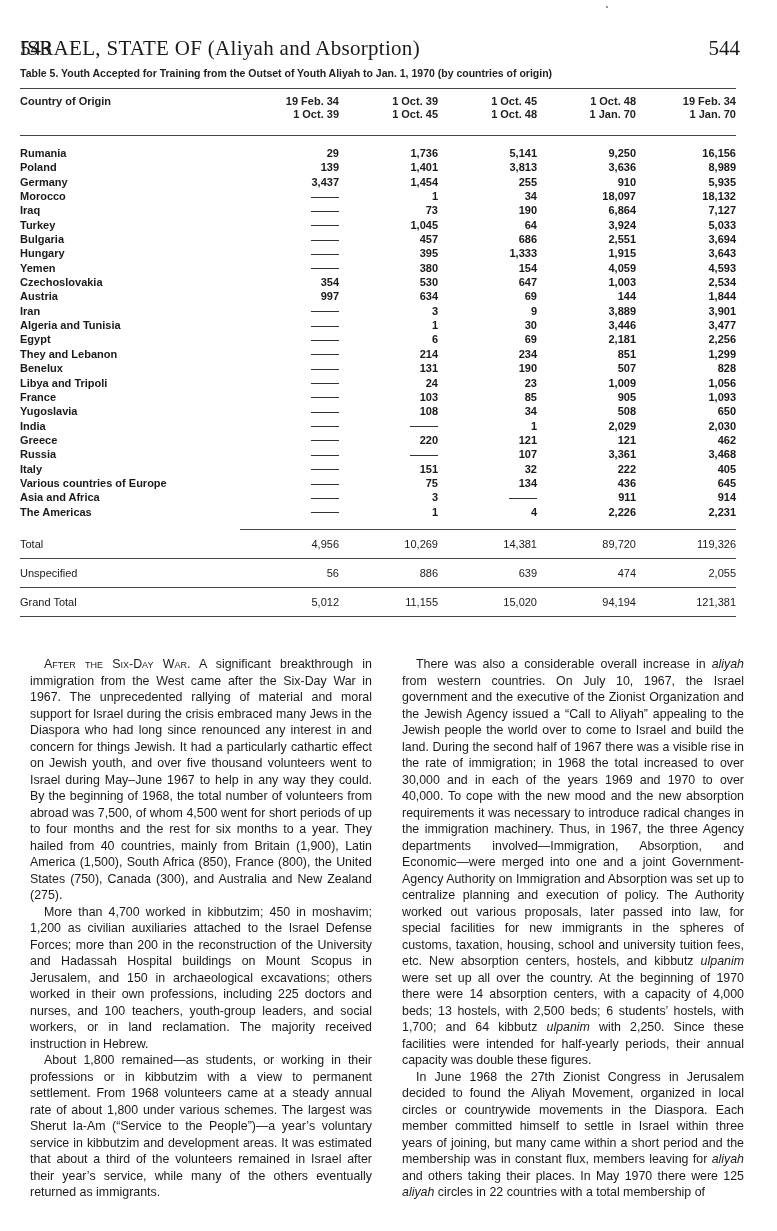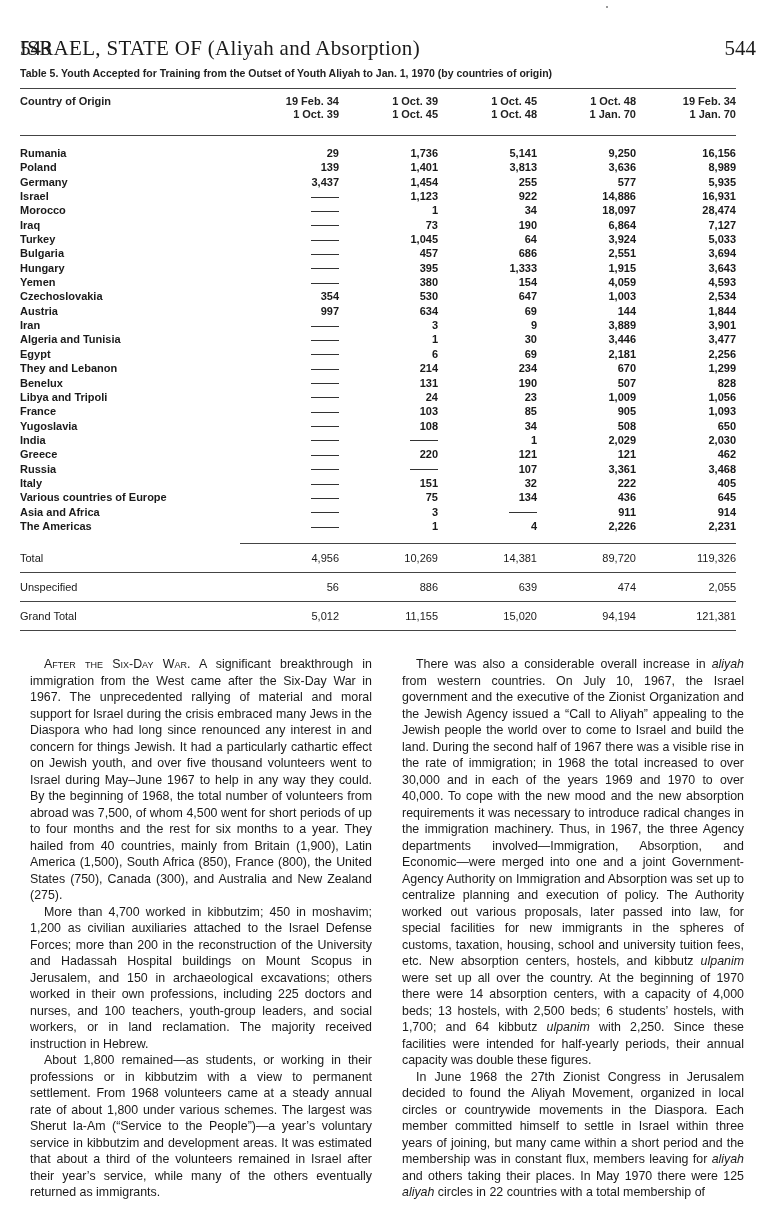--- a/index.html
+++ b/index.html
@@ -1,20 +1,20 @@
 <!DOCTYPE html>
 <html><head>
 <meta charset="utf-8">
 <style>
   html, body { margin: 0; padding: 0; background: #ffffff; }
   body { width: 777px; height: 1231px; position: relative; overflow: hidden; color: #1a1a1a; }
   .running-head { position: absolute; top: 36px; left: 20px; width: 736px; height: 20px;
     font-family: "Liberation Serif", serif; font-size: 21px; }
   .page-left { position: absolute; left: 0; top: 0; }
-  .page-right { position: absolute; right: 0; top: 0; }
+  .page-right { position: absolute; right: 16px; top: 0; }
   .head-title { position: absolute; left: 0; right: 0; top: 0; letter-spacing: 0.3px; }
   .table-caption { position: absolute; top: 67px; left: 20px; font-family: "Liberation Sans", sans-serif;
     font-size: 10.5px; font-weight: bold; color: #222; }
   .table-wrap { position: absolute; top: 88px; left: 20px; width: 716px; font-family: "Liberation Sans", sans-serif; font-size: 11px; }
   .rule { height: 0; border-top: 1.5px solid #444; }
   .hdr-row { display: flex; padding-top: 6px; height: 40px; font-weight: bold; color: #222; }
   .hdr-row .c0 { width: 220px; }
   .hdr-cell { width: 99px; text-align: right; line-height: 13px; }
   .hdr-cell.last { width: 100px; }
   .body-rows { padding-top: 10px; }
@@ -89,38 +89,30 @@
         <div class="num">1,401</div>
         <div class="num">3,813</div>
         <div class="num">3,636</div>
         <div class="num last">8,989</div>
       </div>
       <div class="drow">
         <div class="c0">Germany</div>
         <div class="num">3,437</div>
         <div class="num">1,454</div>
         <div class="num">255</div>
-        <div class="num">577</div>
+        <div class="num">910</div>
         <div class="num last">5,935</div>
-      </div>
-      <div class="drow">
-        <div class="c0">Israel</div>
-        <div class="num"><span class="dash"></span></div>
-        <div class="num">1,123</div>
-        <div class="num">922</div>
-        <div class="num">14,886</div>
-        <div class="num last">16,931</div>
       </div>
       <div class="drow">
         <div class="c0">Morocco</div>
         <div class="num"><span class="dash"></span></div>
         <div class="num">1</div>
         <div class="num">34</div>
         <div class="num">18,097</div>
-        <div class="num last">28,474</div>
+        <div class="num last">18,132</div>
       </div>
       <div class="drow">
         <div class="c0">Iraq</div>
         <div class="num"><span class="dash"></span></div>
         <div class="num">73</div>
         <div class="num">190</div>
         <div class="num">6,864</div>
         <div class="num last">7,127</div>
       </div>
       <div class="drow">
@@ -193,21 +185,21 @@
         <div class="num">6</div>
         <div class="num">69</div>
         <div class="num">2,181</div>
         <div class="num last">2,256</div>
       </div>
       <div class="drow">
         <div class="c0">They and Lebanon</div>
         <div class="num"><span class="dash"></span></div>
         <div class="num">214</div>
         <div class="num">234</div>
-        <div class="num">670</div>
+        <div class="num">851</div>
         <div class="num last">1,299</div>
       </div>
       <div class="drow">
         <div class="c0">Benelux</div>
         <div class="num"><span class="dash"></span></div>
         <div class="num">131</div>
         <div class="num">190</div>
         <div class="num">507</div>
         <div class="num last">828</div>
       </div>

